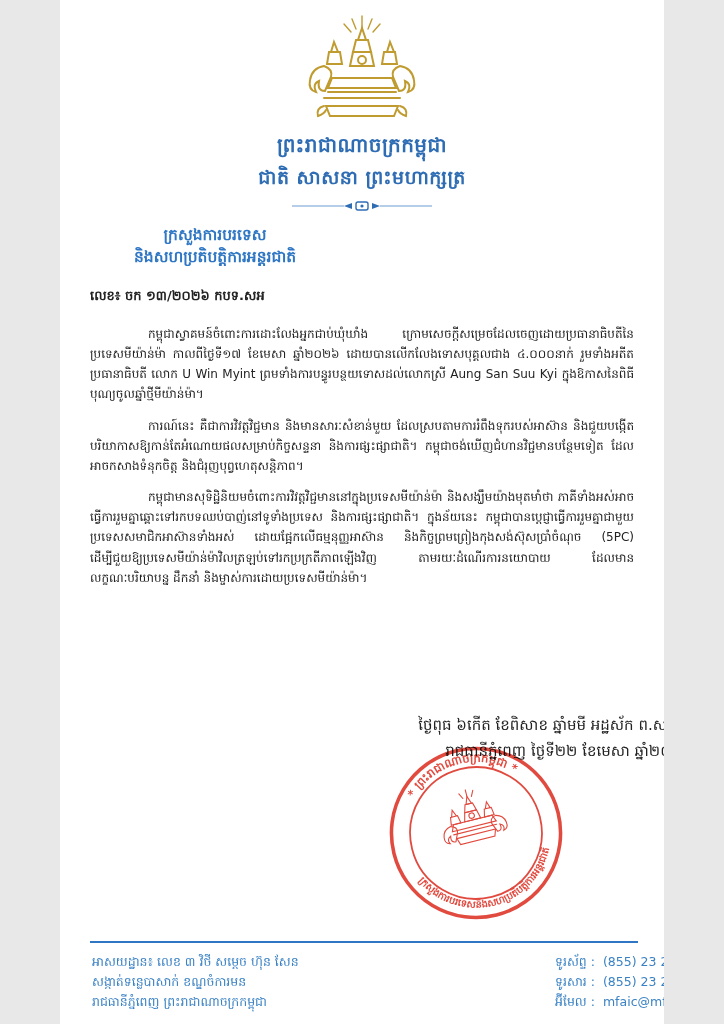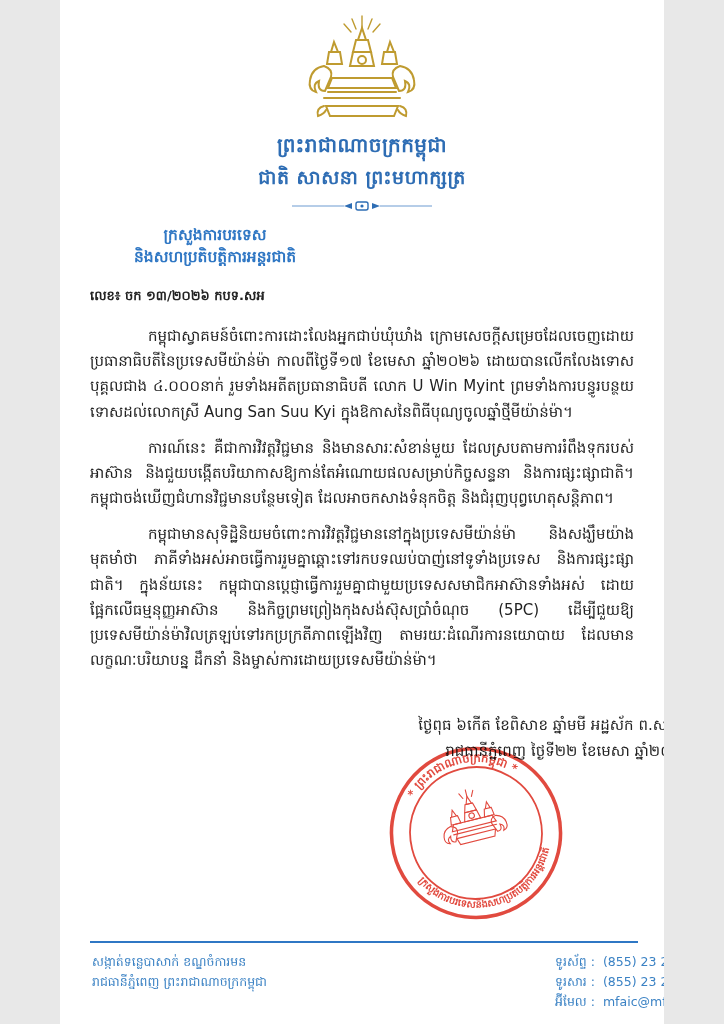--- a/index.html
+++ b/index.html
@@ -43,21 +43,21 @@
     font-size:13px;font-weight:bold;color:var(--body_text);
   }
   
   .title-block{
     margin-top:16px;text-align:center;font-weight:bold;
     font-size:19px;line-height:1.55;color:#161616;
   }
   
   .body-block{
     margin:18px 30px 0 30px;
-    font-size:15px;line-height:1.68;color:var(--body_text);
+    font-size:12px;line-height:1.68;color:var(--body_text);
     text-align:justify;
   }
   .body-block p{text-indent:58px;margin-bottom:11px;}
   
   .dateline{
     position:absolute;left:324px;top:712px;width:370px;
     text-align:center;font-size:15px;line-height:1.75;color:var(--body_text);
   }
   
   .stamp{
@@ -182,20 +182,21 @@
           <path d="M-40 0 h80"></path>
           <path d="M-36 8 h72 l-4 12 h-64 Z"></path>
         </g>
       </g>
     </svg>
   </div>
 
   <div class="footer-rule"></div>
 
   <div class="footer-left">
+    <div>អាសយដ្ឋាន៖ លេខ ៣ វិថី សម្តេច ហ៊ុន សែន</div>
     <div>សង្កាត់ទន្លេបាសាក់ ខណ្ឌចំការមន</div>
     <div>រាជធានីភ្នំពេញ ព្រះរាជាណាចក្រកម្ពុជា</div>
   </div>
 
   <div class="footer-right">
     <div class="contact-row">
       <span class="label">ទូរស័ព្ទ :</span>
       <span>(855) 23 216 122</span>
     </div>
     <div class="contact-row">

